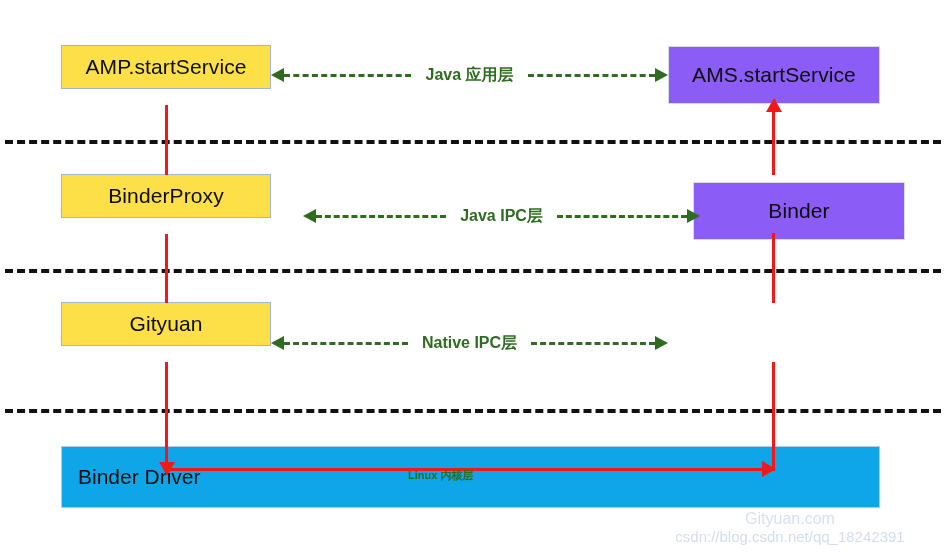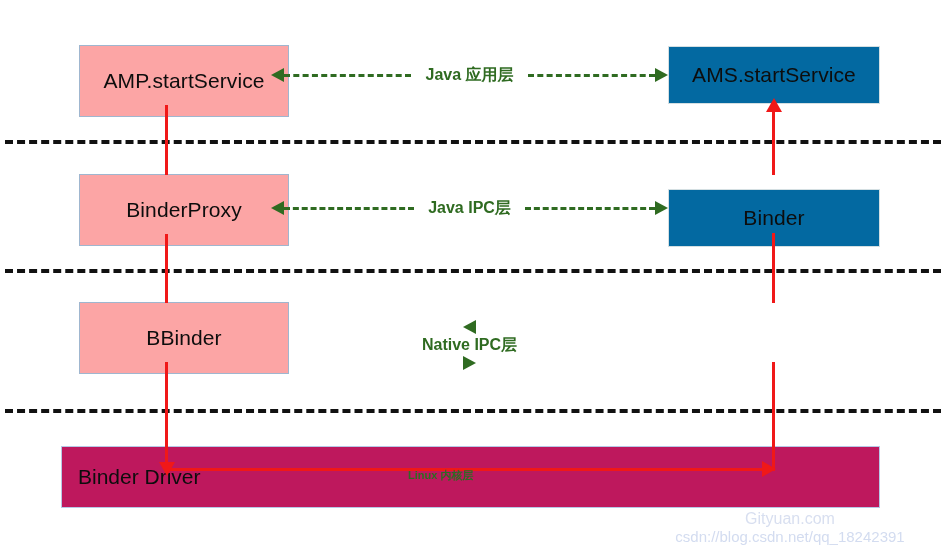--- a/index.html
+++ b/index.html
@@ -18,43 +18,42 @@
     display:flex;
     align-items:center;
     justify-content:center;
     font-size:21px;
     color:#0d0d0d;
     letter-spacing:.1px;
     white-space:nowrap;
     z-index:3;
   }
   .node.left{
-    left:61px;width:210px;height:72px;
-    background:#fca5a5;
+    left:61px;width:210px;height:44px;
+    background:#fde047;
     border:1px solid #9fb6cf;
     box-sizing:border-box;
-    margin-left:18px;
   }
   .node.right{
     left:668px;width:212px;height:58px;
-    background:#0369a1;
+    background:#8b5cf6;
     border:1px solid #d4dfe2;
     box-sizing:border-box;
   }
   #n-amp{top:45px;}
   #n-ams{top:46px;}
   #n-bproxy{top:174px;}
-  #n-binder{top:189px;}
+  #n-binder{top:182px;margin-left:25px;}
   #n-bpbinder{top:302px;}
   #n-bbinder{top:303px;}
 
   #n-driver{
     position:absolute;
     left:61px;top:446px;width:819px;height:62px;
-    background:#be185d;
+    background:#0ea5e9;
     border:1px solid #b7c8e6;
     box-sizing:border-box;
     display:flex;align-items:center;
     z-index:3;
   }
   #n-driver .drv-label{
     padding-left:16px;
     font-size:21px;color:#0d0d0d;
     white-space:nowrap;
   }
@@ -113,22 +112,22 @@
   }
 
   
   .layer-row{
     position:absolute;
     left:271px;width:397px;height:24px;
     display:flex;align-items:center;
     z-index:4;
   }
   #layer1{top:63px;justify-content:space-between;}
-  #layer2{top:196px;}
-  #layer3{top:320px;flex-direction:column;}
+  #layer2{top:204px;margin-left:32px;}
+  #layer3{top:331px;}
 
   .dash-seg{
     flex:1 1 auto;height:0;
     border-top:3px dashed #2f6b21;
   }
   .gh-left{
     width:0;height:0;flex:0 0 auto;
     border-top:7px solid transparent;
     border-bottom:7px solid transparent;
     border-right:13px solid #2f6b21;
@@ -209,21 +208,21 @@
     <div class="dash-seg"></div>
     <div class="layer-label">Native IPC层</div>
     <div class="dash-seg"></div>
     <div class="gh-right"></div>
   </div>
 
   <div class="node left" id="n-amp">AMP.startService</div>
   <div class="node right" id="n-ams">AMS.startService</div>
   <div class="node left" id="n-bproxy">BinderProxy</div>
   <div class="node right" id="n-binder">Binder</div>
-  <div class="node left" id="n-bpbinder">BBinder</div>
+  <div class="node left" id="n-bpbinder">Gityuan</div>
 
   <div id="n-driver">
     <span class="drv-label">Binder Driver</span>
   </div>
 
   <div id="kernel-label">Linux 内核层</div>
 
   <div class="wm" id="wm1">Gityuan.com</div>
   <div class="wm" id="wm2">csdn://blog.csdn.net/qq_18242391</div>
 

